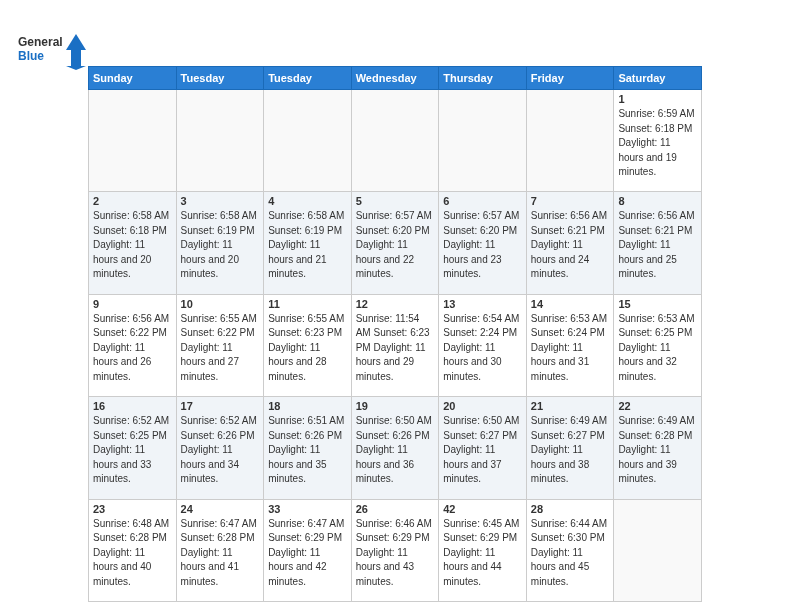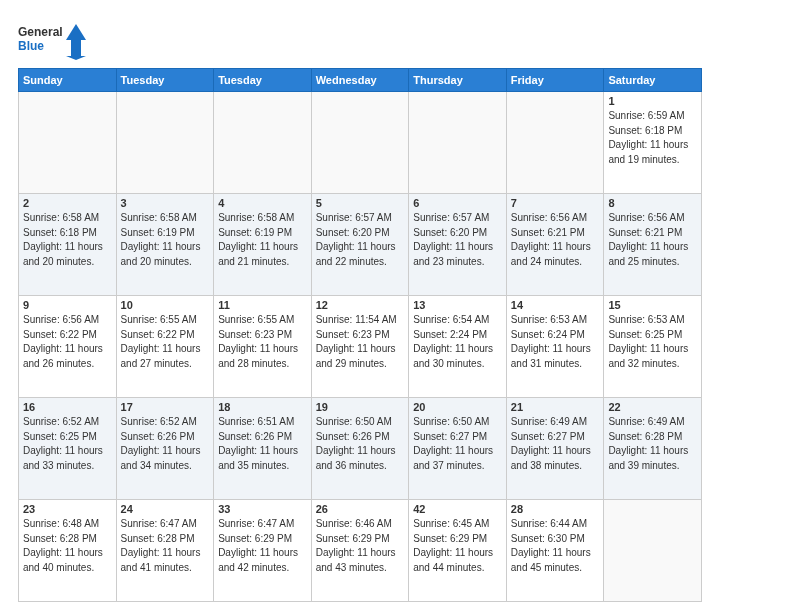--- a/index.html
+++ b/index.html
@@ -6,23 +6,23 @@
     body {
       font-family: Arial, sans-serif;
       background: #fff;
       width: 792px;
       height: 612px;
       overflow: hidden;
     }
     .page {
       width: 720px;
       height: 612px;
-      padding: 20px 18px 10px 18px;
+      padding: 30px 18px 10px 18px;
       display: flex;
-      flex-direction: column;
+      flex-direction: row;
     }
     .header {
       display: flex;
       justify-content: space-between;
       align-items: flex-start;
       margin-bottom: 8px;
     }
     .logo {
       display: flex;
       align-items: center;
@@ -41,20 +41,21 @@
       font-size: 14px;
       color: #555;
       font-weight: normal;
     }
     .calendar {
       flex: 1;
       border: 1px solid #ccc;
       border-collapse: collapse;
       width: 100%;
       table-layout: fixed;
+      margin-top: 36px;
     }
     .calendar thead tr th {
       background-color: #2a7fd4;
       color: #fff;
       font-size: 11px;
       font-weight: bold;
       padding: 5px 4px;
       border: 1px solid #1a6ab8;
       text-align: left;
     }

